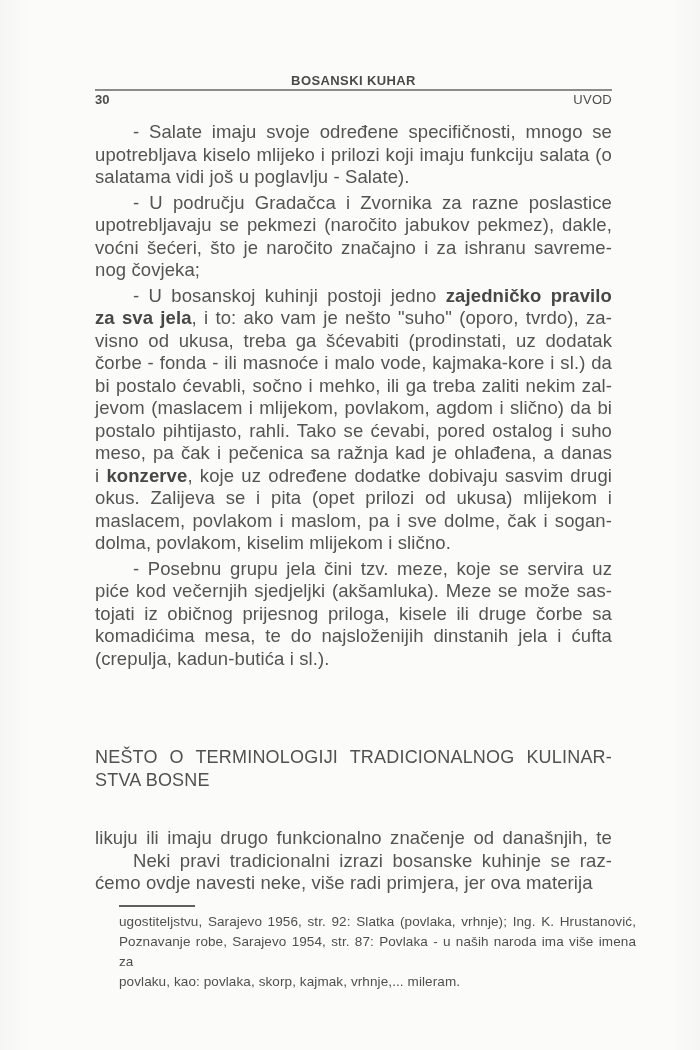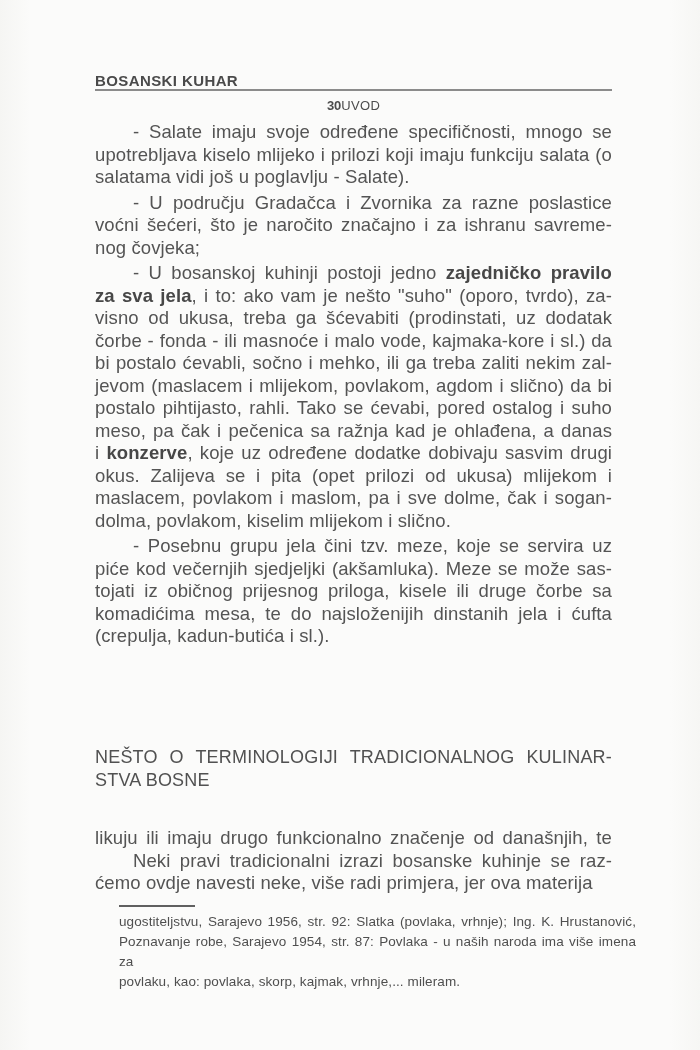--- a/index.html
+++ b/index.html
@@ -7,25 +7,25 @@
     position:relative;
     width:700px;height:1050px;
     background:linear-gradient(90deg,#f5f5f3 0,#fbfbfa 30px,#fbfbfa 670px,#f6f6f4 700px);
     font-family:"Liberation Sans", sans-serif;
     color:#545454;
     overflow:hidden;
   }
   
   .hdr{position:absolute;left:95px;top:74px;width:517px;}
   .hdr .book-title{
-    text-align:left;font-size:15px;font-weight:bold;color:#4a4a4a;
+    text-align:center;font-size:13px;font-weight:bold;color:#4a4a4a;
     letter-spacing:.4px;line-height:14px;
   }
   .hdr .rule{border-bottom:2px solid #8b8b8b;margin-top:1px;}
-  .hdr .row{display:flex;justify-content:center;margin-top:7px;
+  .hdr .row{display:flex;justify-content:space-between;margin-top:1px;
     font-size:13px;color:#4d4d4d;line-height:15px;}
   .hdr .pagenum{font-weight:bold;}
   .hdr .section{font-weight:normal;letter-spacing:.3px;}
 
   
   .bodytext{position:absolute;left:95px;top:121px;width:517px;
     font-size:18.5px;line-height:22.5px;letter-spacing:.1px;}
   .para{margin:0 0 0 0;padding:0;}
   .para + .para{margin-top:3px;}
   .ln{text-align:justify;text-align-last:left;white-space:normal;}
@@ -68,20 +68,21 @@
 
 
     <div class="para">
       <div class="ln j ind">- Salate imaju svoje određene specifičnosti, mnogo se</div>
       <div class="ln j">upotrebljava kiselo mlijeko i prilozi koji imaju funkciju salata (o</div>
       <div class="ln">salatama vidi još u poglavlju - Salate).</div>
     </div>
 
     <div class="para">
       <div class="ln j ind">- U području Gradačca i Zvornika za razne poslastice</div>
+      <div class="ln j">upotrebljavaju se pekmezi (naročito jabukov pekmez), dakle,</div>
       <div class="ln j">voćni šećeri, što je naročito značajno i za ishranu savreme-</div>
       <div class="ln">nog čovjeka;</div>
     </div>
 
     <div class="para">
       <div class="ln j ind"><span>- U bosanskoj kuhinji postoji jedno </span><b>zajedničko pravilo</b></div>
       <div class="ln j"><b>za sva jela</b><span>, i to: ako vam je nešto "suho" (oporo, tvrdo), za-</span></div>
       <div class="ln j">visno od ukusa, treba ga šćevabiti (prodinstati, uz dodatak</div>
       <div class="ln j">čorbe - fonda - ili masnoće i malo vode, kajmaka-kore i sl.) da</div>
       <div class="ln j">bi postalo ćevabli, sočno i mehko, ili ga treba zaliti nekim zal-</div>

